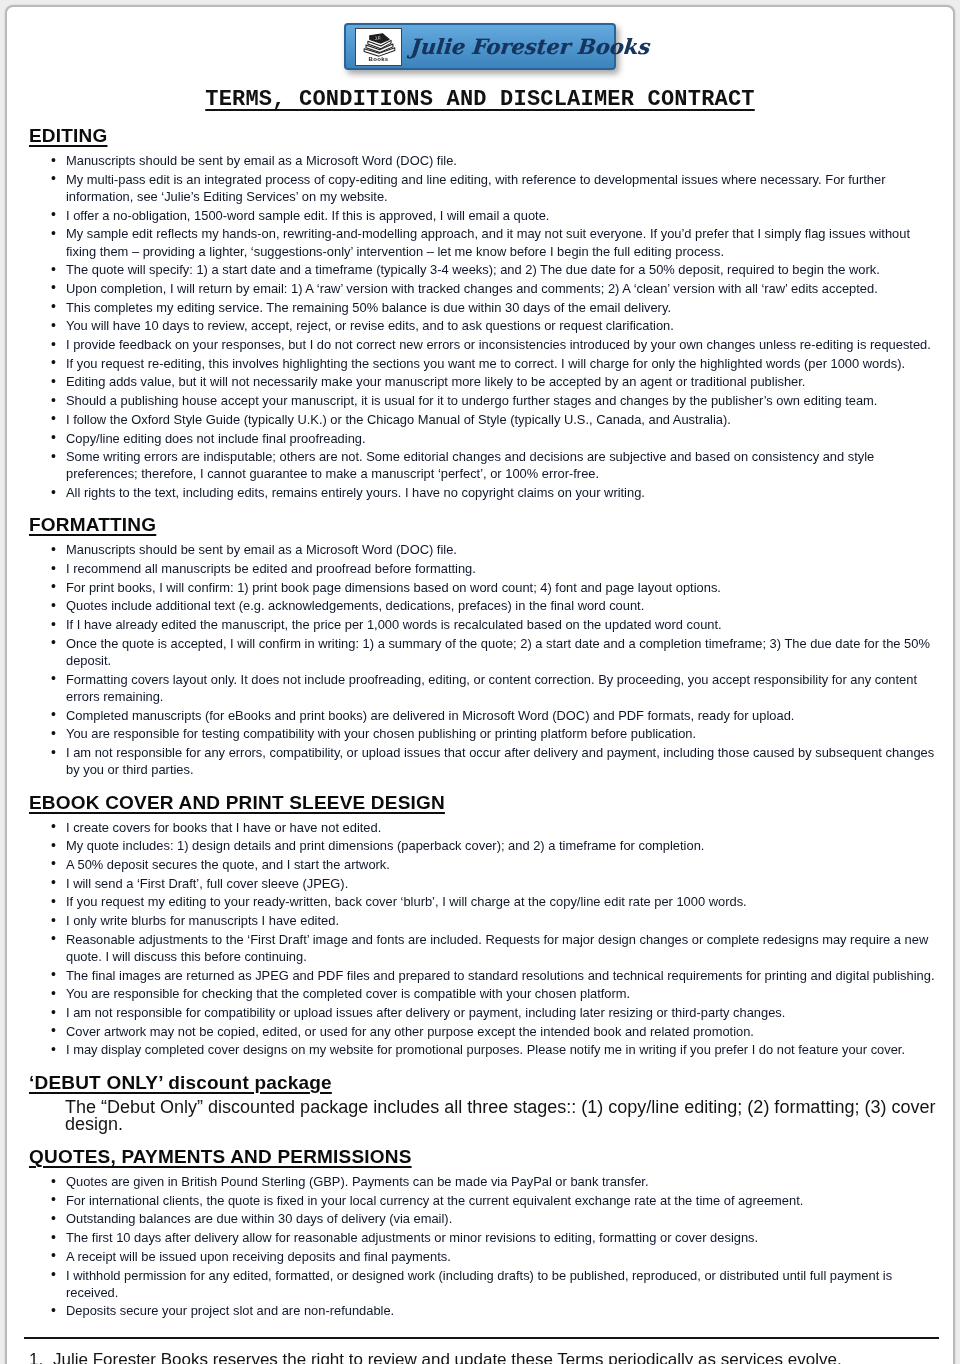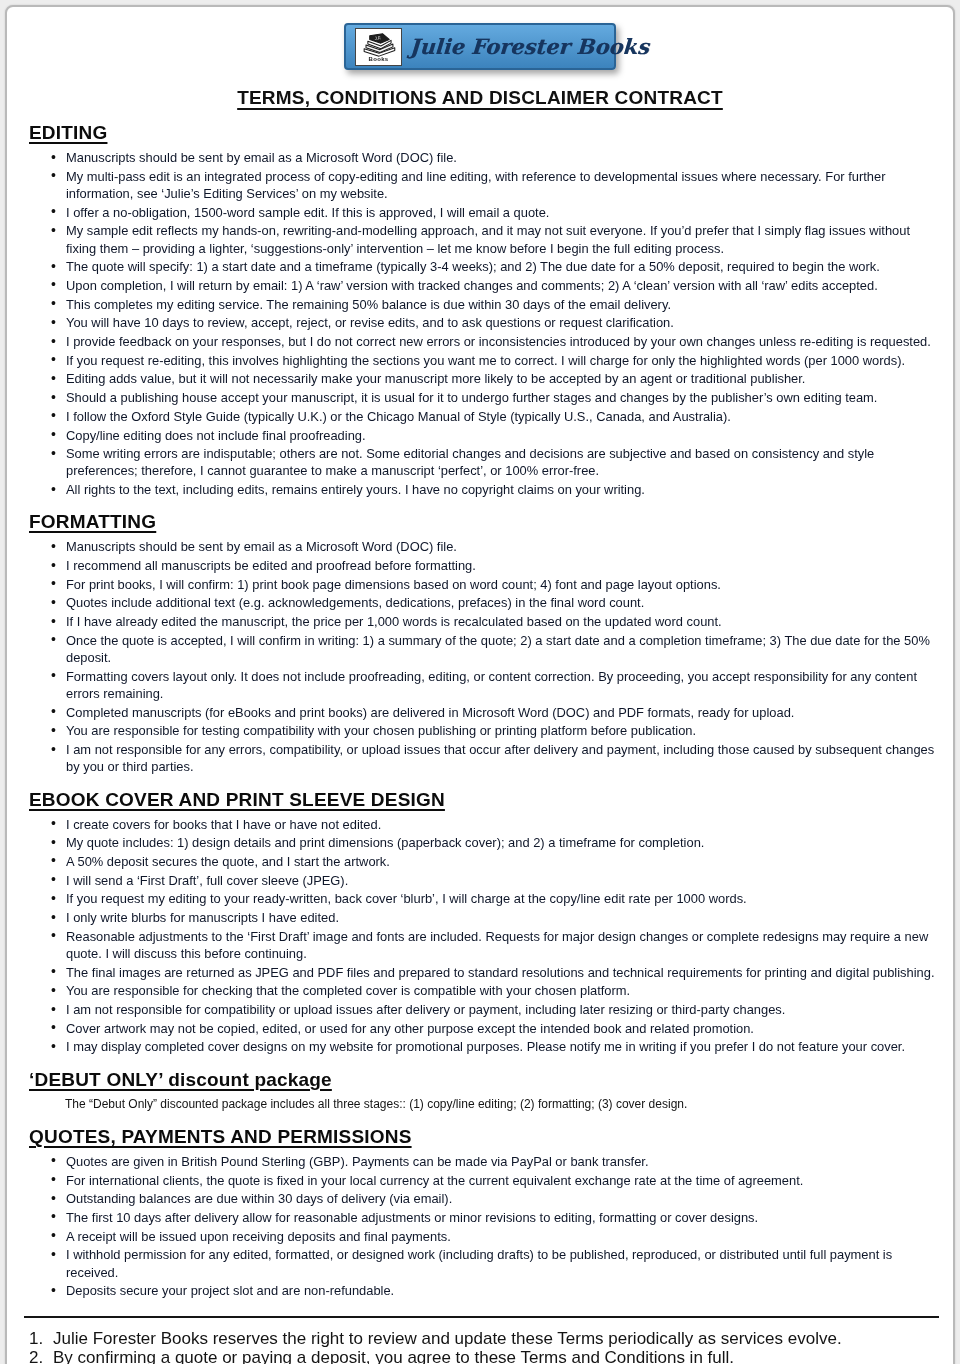--- a/index.html
+++ b/index.html
@@ -60,28 +60,29 @@
     font-style: italic;
     font-weight: bold;
     font-size: 21px;
     color: var(--brand-text, #16355e);
     white-space: nowrap;
     transform: skewX(-6deg);
     text-shadow: 0.4px 0.4px 0 rgba(10,30,70,0.5);
   }
   h1.title {
     text-align: center;
-    font-size: 19px;
+    font-size: 22px;
     font-weight: bold;
     color: #111;
     margin: 17px 0 0 0;
     text-decoration: underline;
     text-underline-offset: 4px;
     text-decoration-thickness: 1.5px;
     letter-spacing: 0.2px;
+    font-family: Liberation Mono, monospace;
   }
   
   main { display: block; padding: 0 2px; }
   section { display: block; margin-left: 8px; }
   h2.section-heading {
     font-size: 19px;
     font-weight: bold;
     color: #0c0c0c;
     margin: 13px 0 5px 2px;
     text-decoration: underline;
@@ -105,21 +106,21 @@
   li.bullet-item::before {
     content: "\2022";
     position: absolute;
     left: 0;
     top: -0.5px;
     font-size: 14px;
     color: #111;
   }
   p.section-paragraph {
     margin: 1px 0 0 38px;
-    font-size: 12px;
+    font-size: 18px;
     line-height: 17.2px;
     color: #141414;
   }
   
   .footer-rule {
     border: none;
     border-top: 2px solid #151515;
     margin: 17px 4px 11px 7px;
   }
   ol.footnotes {

